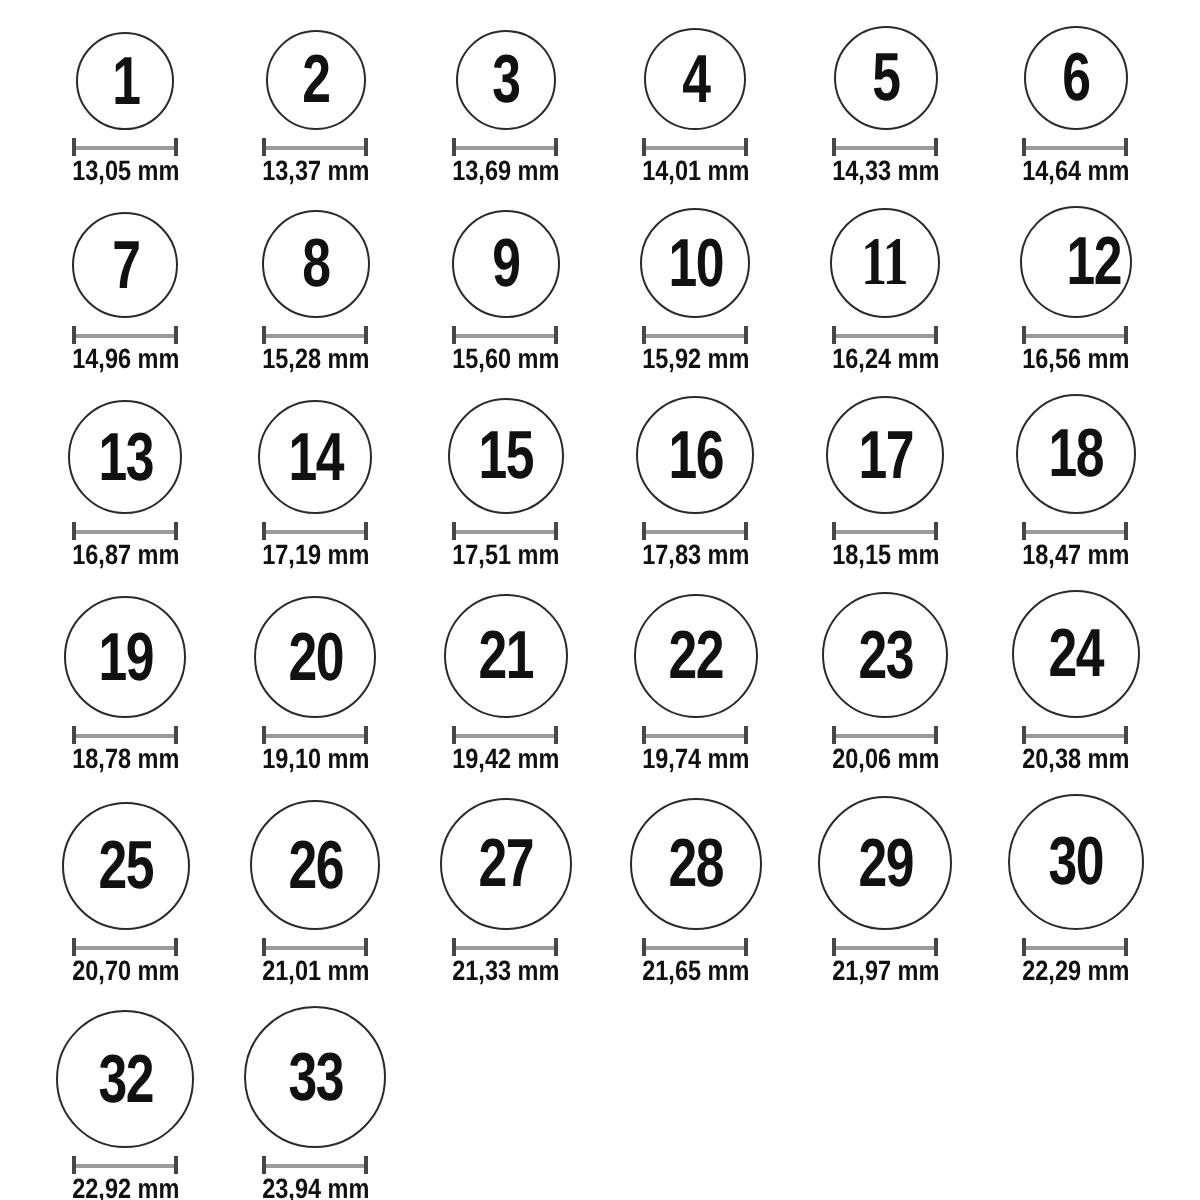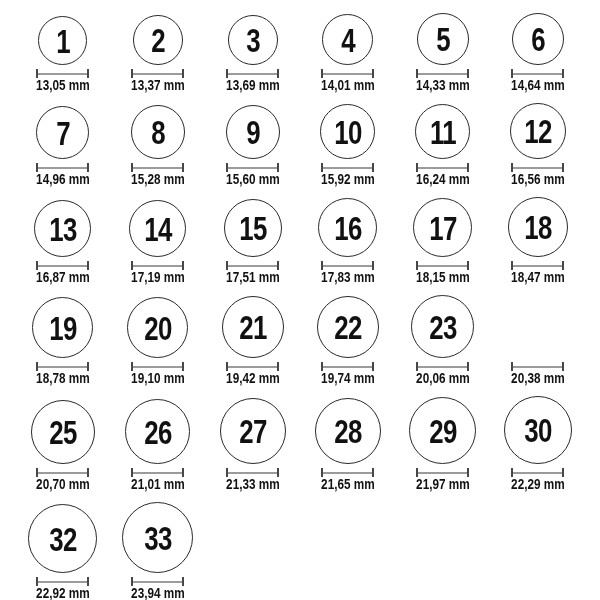--- a/index.html
+++ b/index.html
@@ -185,32 +185,32 @@
           <span class="num">10</span>
         </div>
       <div class="dim">
           <span class="tick"></span>
           <span class="bar"></span>
           <span class="tick"></span>
         </div>
       <div class="label">15,92 mm</div>
     </div>
     <div class="cell">
-      <div class="circle" style="width: 55px; height: 55px;">
+      <div class="circle" style="width: 55px; height: 55px; font-family: Liberation Serif, serif;">
           <span class="num">11</span>
         </div>
       <div class="dim">
           <span class="tick"></span>
           <span class="bar"></span>
           <span class="tick"></span>
         </div>
       <div class="label">16,24 mm</div>
     </div>
     <div class="cell">
-      <div class="circle" style="width: 56px; height: 56px;">
+      <div class="circle" style="width: 56px; height: 56px; justify-content: flex-end;">
           <span class="num">12</span>
         </div>
       <div class="dim">
           <span class="tick"></span>
           <span class="bar"></span>
           <span class="tick"></span>
         </div>
       <div class="label">16,56 mm</div>
     </div>
   </div>
@@ -334,20 +334,23 @@
           <span class="num">23</span>
         </div>
       <div class="dim">
           <span class="tick"></span>
           <span class="bar"></span>
           <span class="tick"></span>
         </div>
       <div class="label">20,06 mm</div>
     </div>
     <div class="cell">
+      <div class="circle" style="width: 64px; height: 64px;">
+          <span class="num">24</span>
+        </div>
       <div class="dim">
           <span class="tick"></span>
           <span class="bar"></span>
           <span class="tick"></span>
         </div>
       <div class="label">20,38 mm</div>
     </div>
   </div>
 
   <div class="row">

